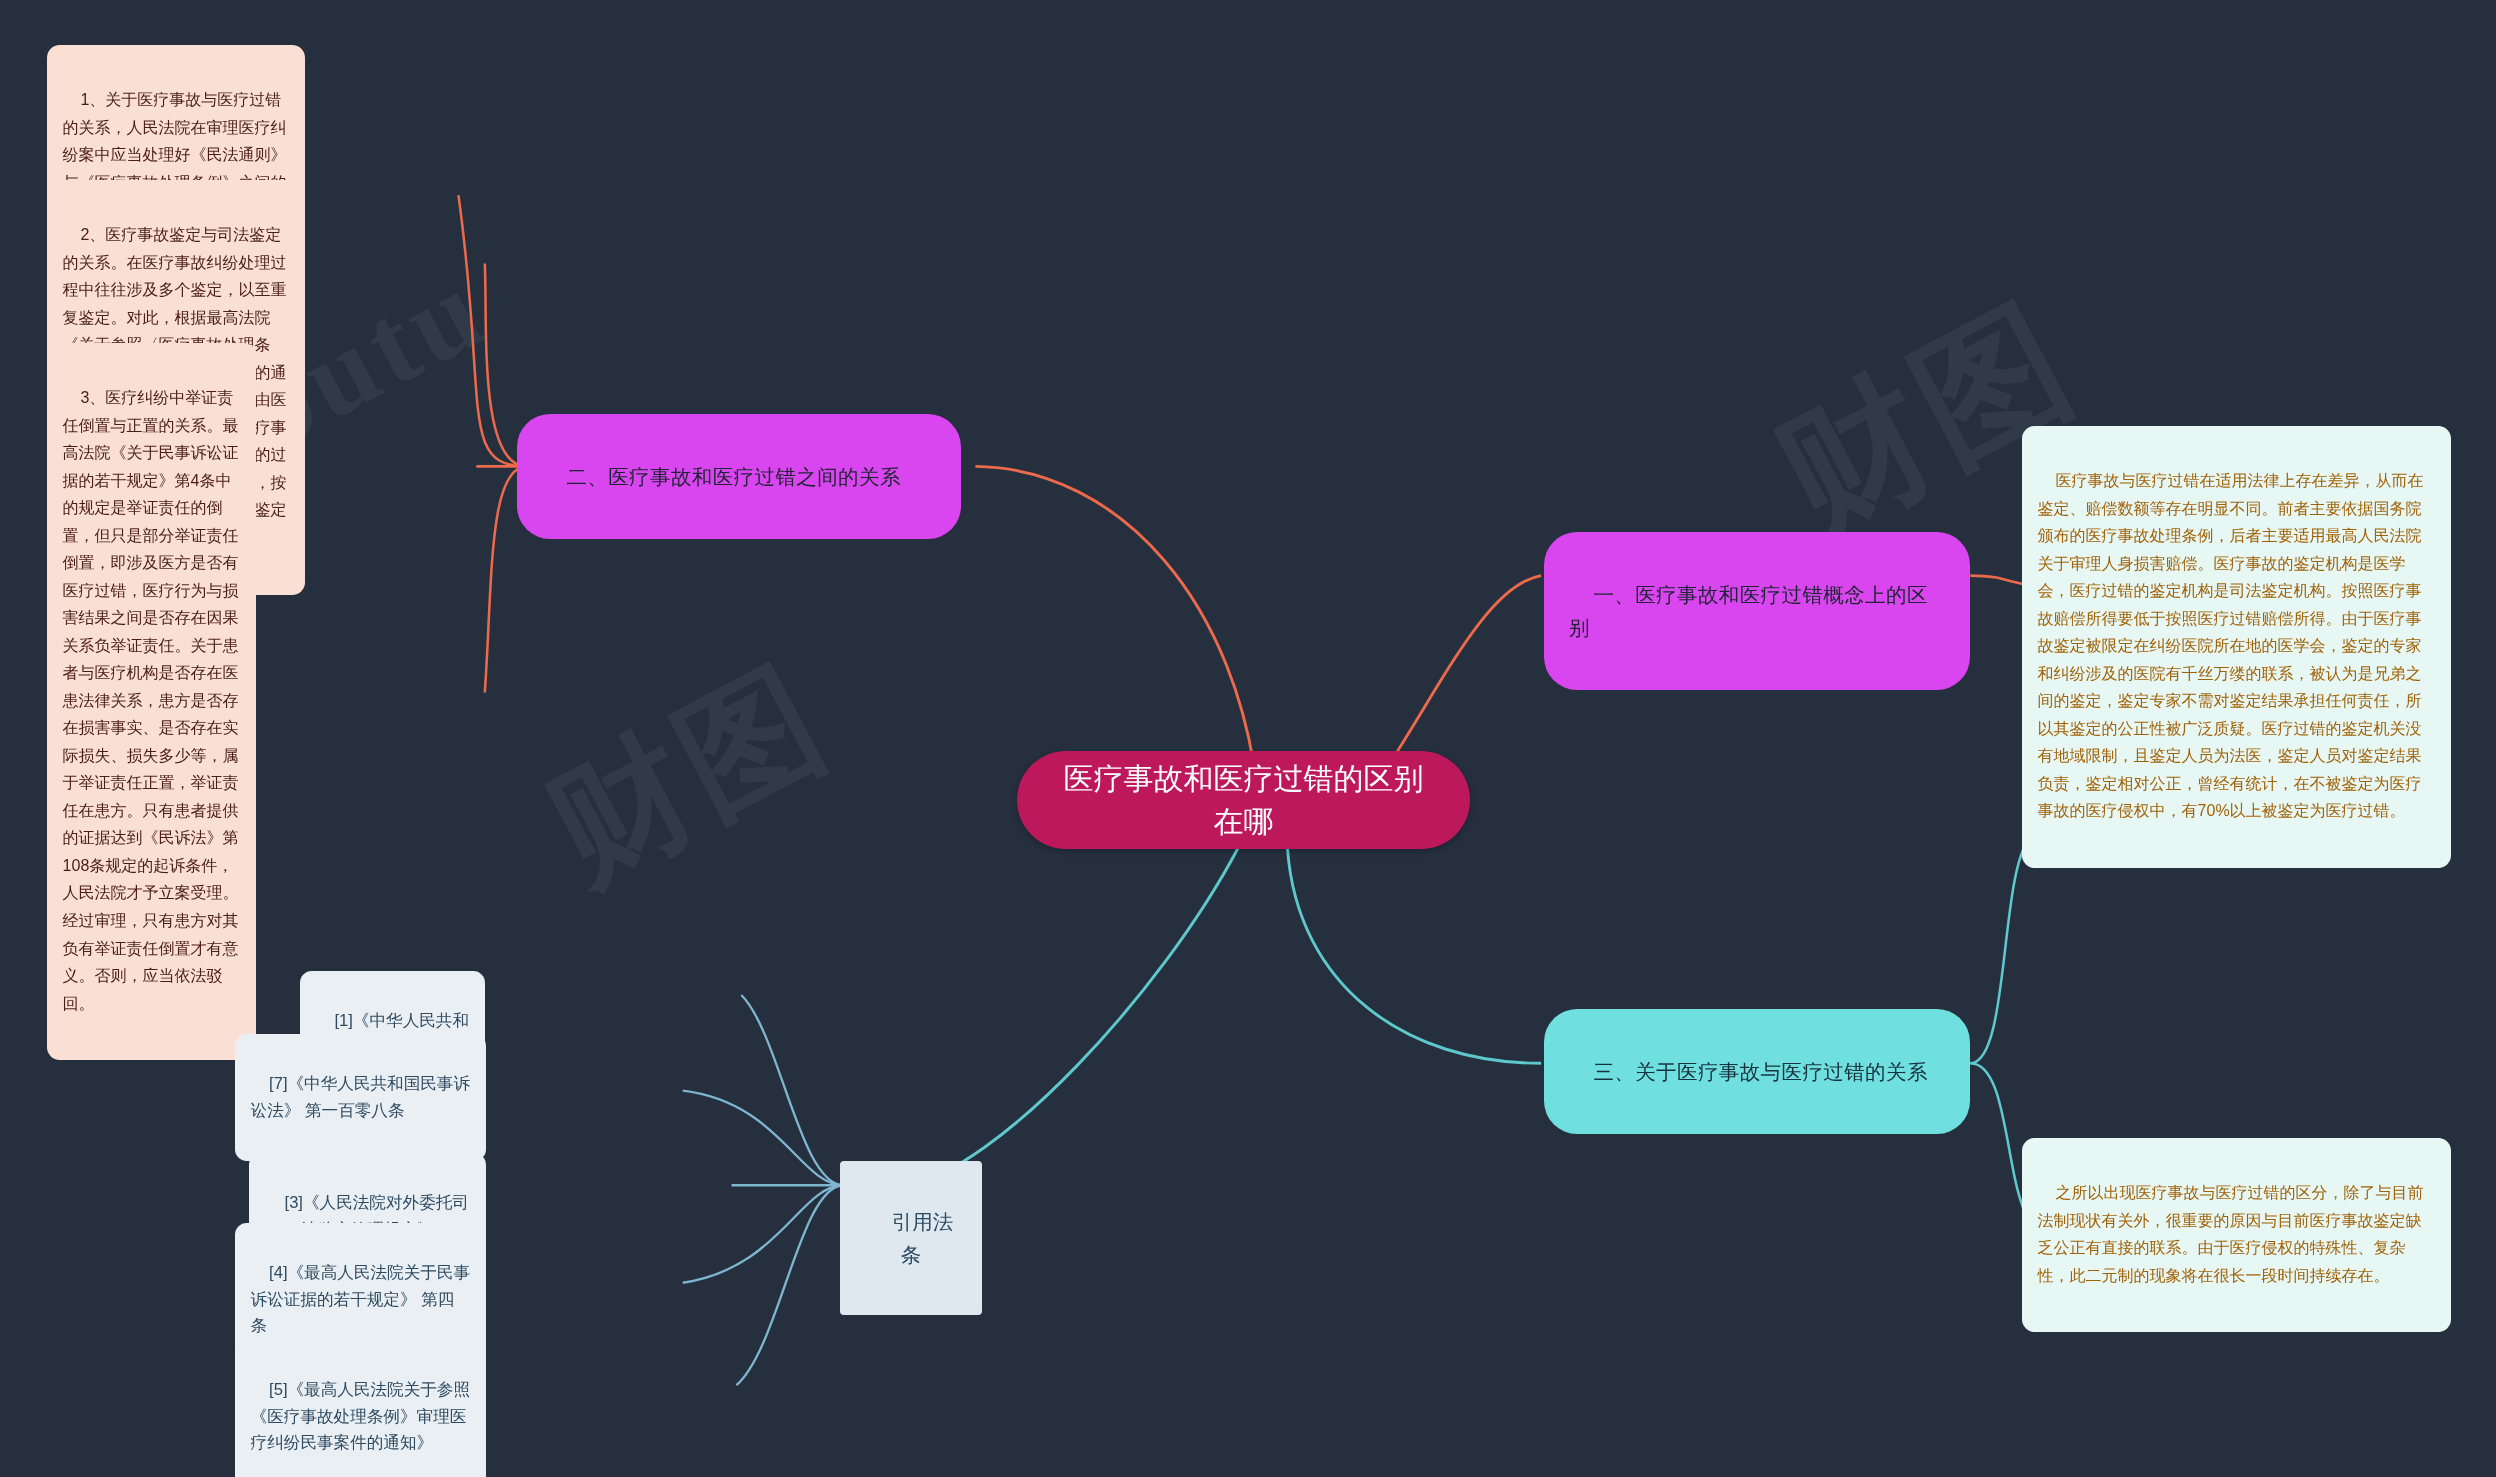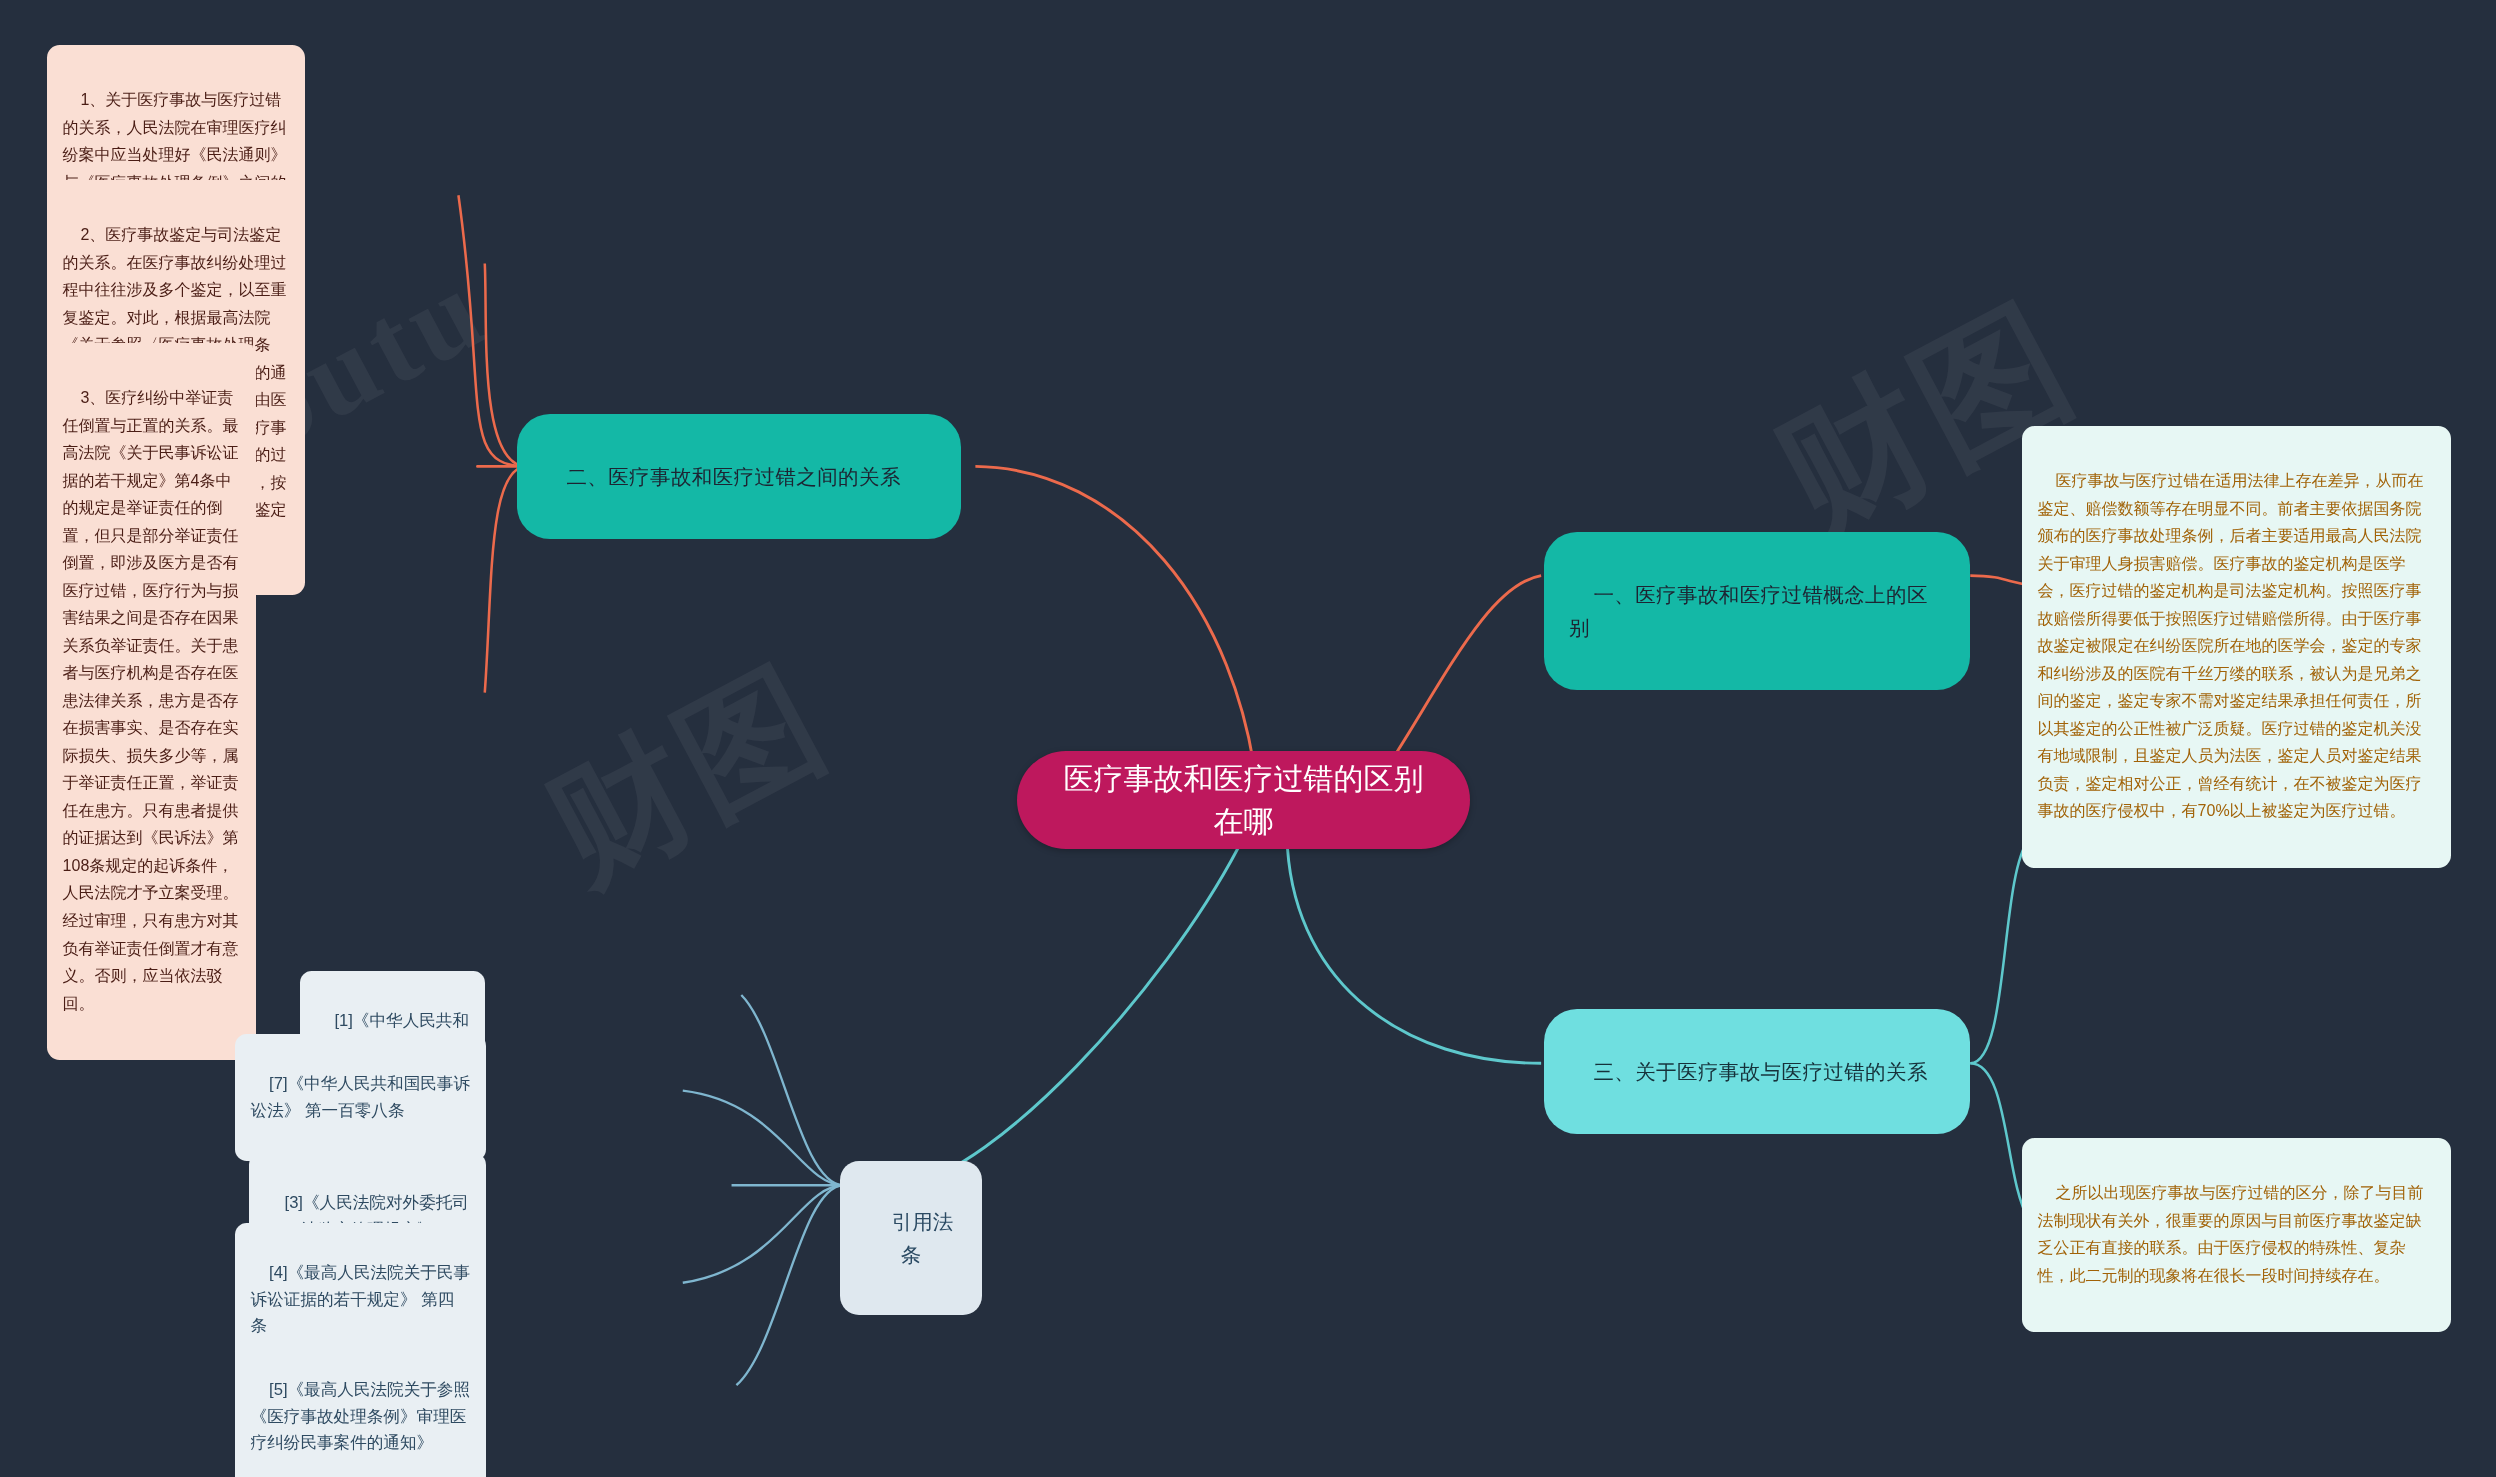--- a/index.html
+++ b/index.html
@@ -46,42 +46,42 @@
     display: flex;
     align-items: center;
     justify-content: center;
     padding: 9.8px 33px;
     line-height: 1.45;
     box-shadow: 0 2px 5.9px rgba(0,0,0,.25);
   }
 
   
   .topic-orange {
-    background: #14b8a6;
+    background: #d946ef;
     color: #1d2432;
     font-size: 20.5px;
     border-radius: 33px;
     padding: 12.7px 25px;
     letter-spacing: 0.4px;
   }
   
   .topic-cyan {
     background: #6fdfe0;
     color: #16313a;
     font-size: 20.5px;
     border-radius: 33px;
     padding: 12.7px 25px;
     letter-spacing: 0.4px;
   }
   
   .topic-grey {
     background: #dfe8ef;
     color: #2b4a63;
     font-size: 20.5px;
-    border-radius: 19px;
+    border-radius: 4px;
     padding: 10.7px 23.4px;
     text-align: center;
   }
 
   
   .detail-pink {
     background: #fadfd4;
     color: #4a1d15;
     font-size: 16px;
     padding: 13.7px 15.6px 15.6px 15.6px;

